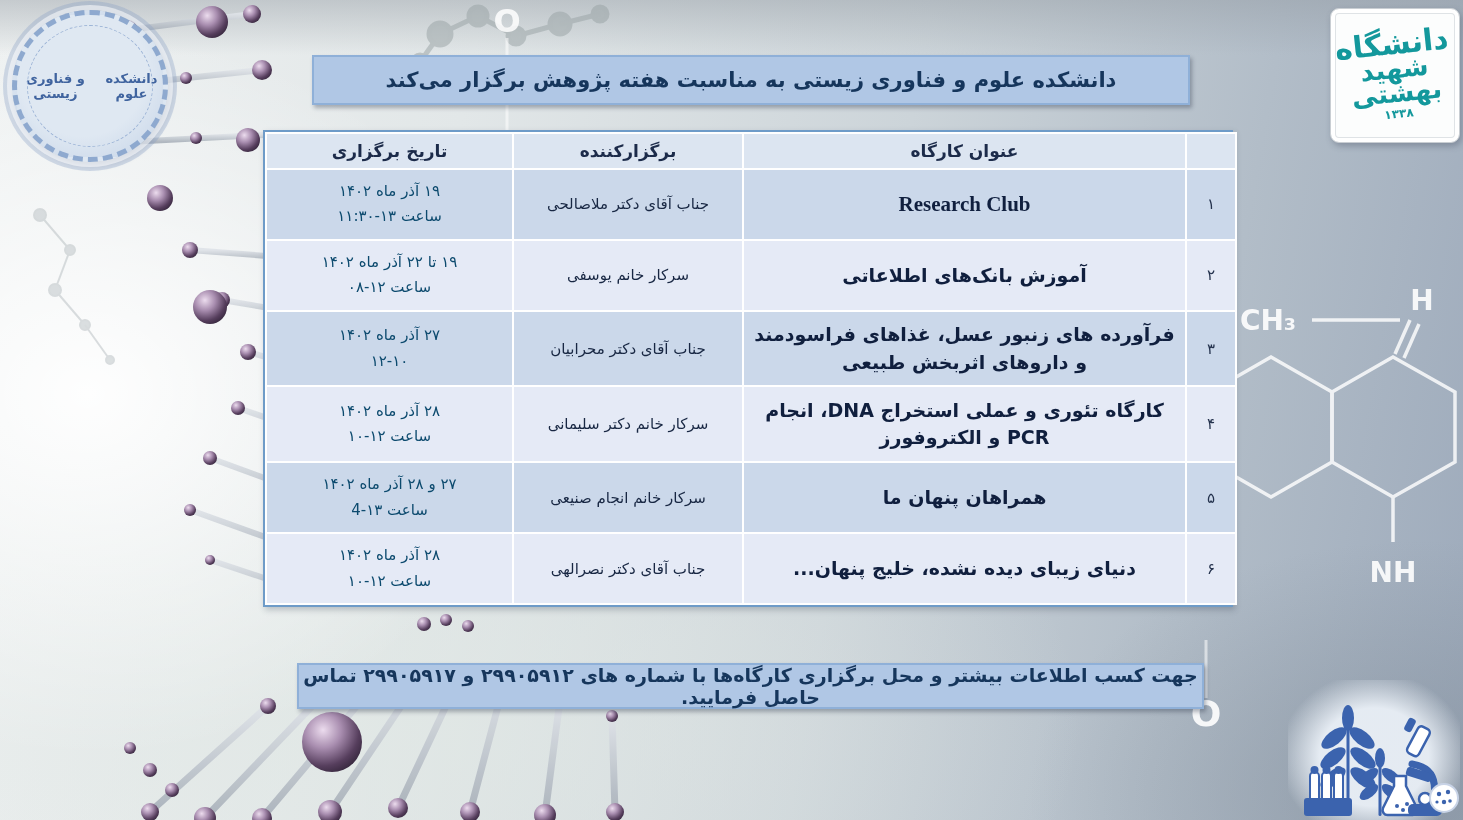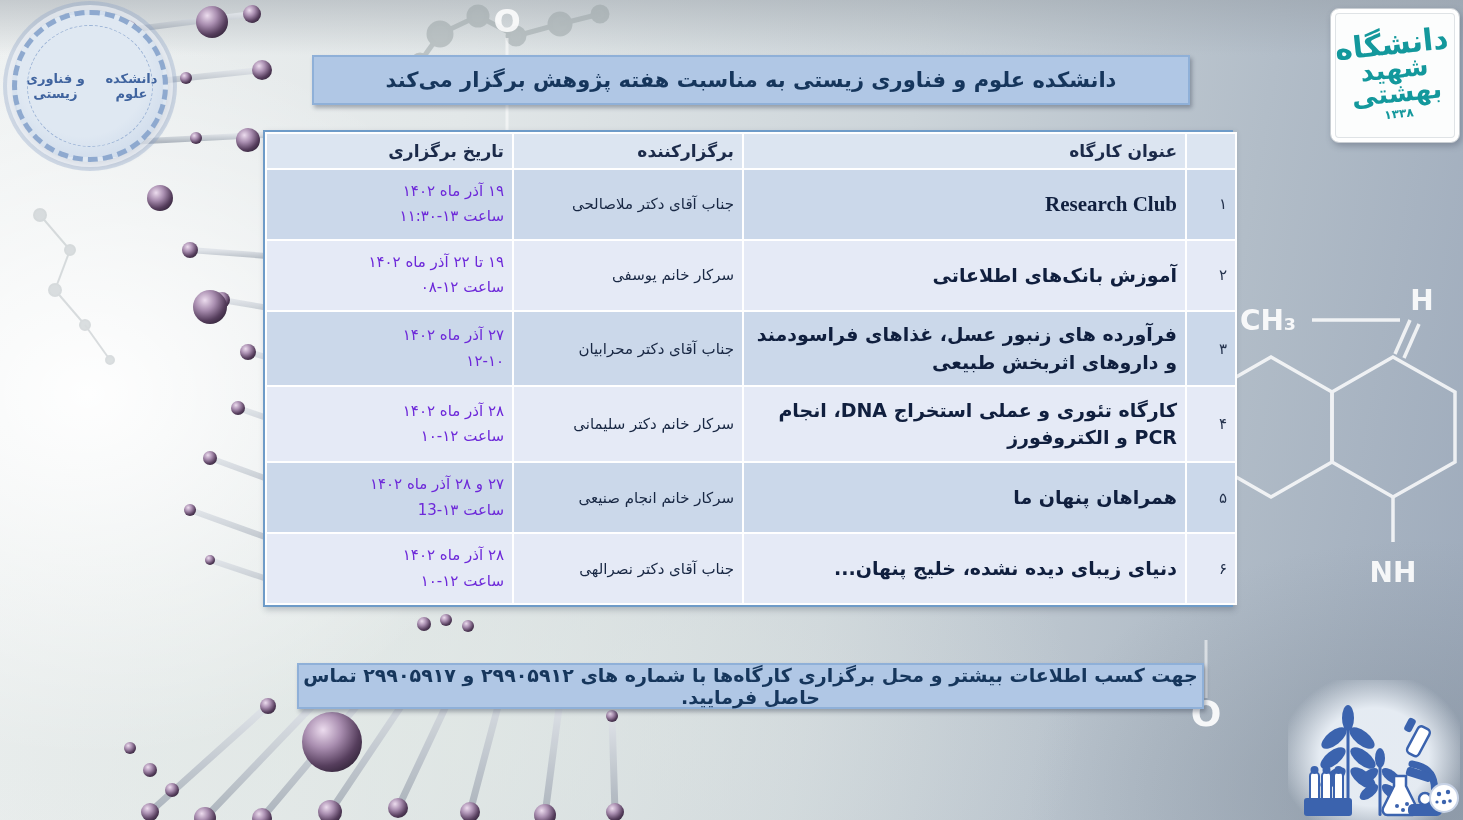--- a/index.html
+++ b/index.html
@@ -27,29 +27,29 @@
   .banner-top{left:312px;top:55px;width:878px;height:50px;font-size:21px;font-weight:bold;}
   .banner-bottom{left:297px;top:663px;width:907px;height:46px;font-size:19px;font-weight:bold;}
 
   
   .table-wrap{
     left:263px;top:130px;width:970px;height:477px;z-index:10;
     border:2px solid #6e9bc8;box-sizing:border-box;background:#fff;
     box-shadow:2px 3px 6px rgba(40,50,70,.25);
   }
   table.workshops{width:100%;height:100%;border-collapse:collapse;direction:rtl;table-layout:fixed;}
-  table.workshops td,table.workshops th{border:2px solid #ffffff;box-sizing:border-box;vertical-align:middle;text-align:right;padding:3px 8px;}
+  table.workshops td,table.workshops th{border:2px solid #ffffff;box-sizing:border-box;vertical-align:middle;text-align:center;padding:3px 8px;}
   tr.head th{height:36px;background:#dce5f1;font-size:17px;font-weight:bold;color:#1c2b4a;}
   tr.r-dark td{background:#cbd8ea;}
   tr.r-light td{background:#e5eaf6;}
   td.num-cell{font-size:15px;color:#24324d;}
   td.title-cell{font-size:19px;font-weight:bold;color:#101f3e;line-height:1.45;}
   tr.row-en td.title-cell{font-family:"Liberation Serif",serif;font-size:21px;}
   td.org-cell{font-size:15px;color:#182743;}
-  td.date-cell{font-size:15px;color:#6d28d9;line-height:1.7;}
+  td.date-cell{font-size:15px;color:#0c4a6e;line-height:1.7;}
 
   
   .badge{
     left:12px;top:10px;width:156px;height:152px;z-index:5;border-radius:50%;
     background:radial-gradient(circle at 45% 40%, #dfe8f2 55%, #c3d2e6 100%);
     border:5px dashed #8ea9cf;box-sizing:border-box;
     box-shadow:0 0 0 5px rgba(255,255,255,.55), 0 0 0 9px rgba(137,160,198,.35), 2px 3px 6px rgba(60,70,90,.3);
     display:flex;flex-direction:row;align-items:center;justify-content:center;gap:6px;
     direction:rtl;text-align:center;color:#40649f;font-weight:bold;font-size:13px;
   }
@@ -297,21 +297,21 @@
         <div>۲۸ آذر ماه ۱۴۰۲</div>
         <div>ساعت ۱۲-۱۰</div>
       </td>
     </tr>
     <tr class="r-dark">
       <td class="num-cell">۵</td>
       <td class="title-cell">همراهان پنهان ما</td>
       <td class="org-cell">سرکار خانم انجام صنیعی</td>
       <td class="date-cell">
         <div>۲۷ و ۲۸ آذر ماه ۱۴۰۲</div>
-        <div>ساعت ۱۳-13</div>
+        <div>ساعت ۱۳-4</div>
       </td>
     </tr>
     <tr class="r-light">
       <td class="num-cell">۶</td>
       <td class="title-cell">دنیای زیبای دیده نشده، خلیج پنهان...</td>
       <td class="org-cell">جناب آقای دکتر نصرالهی</td>
       <td class="date-cell">
         <div>۲۸ آذر ماه ۱۴۰۲</div>
         <div>ساعت ۱۲-۱۰</div>
       </td>

